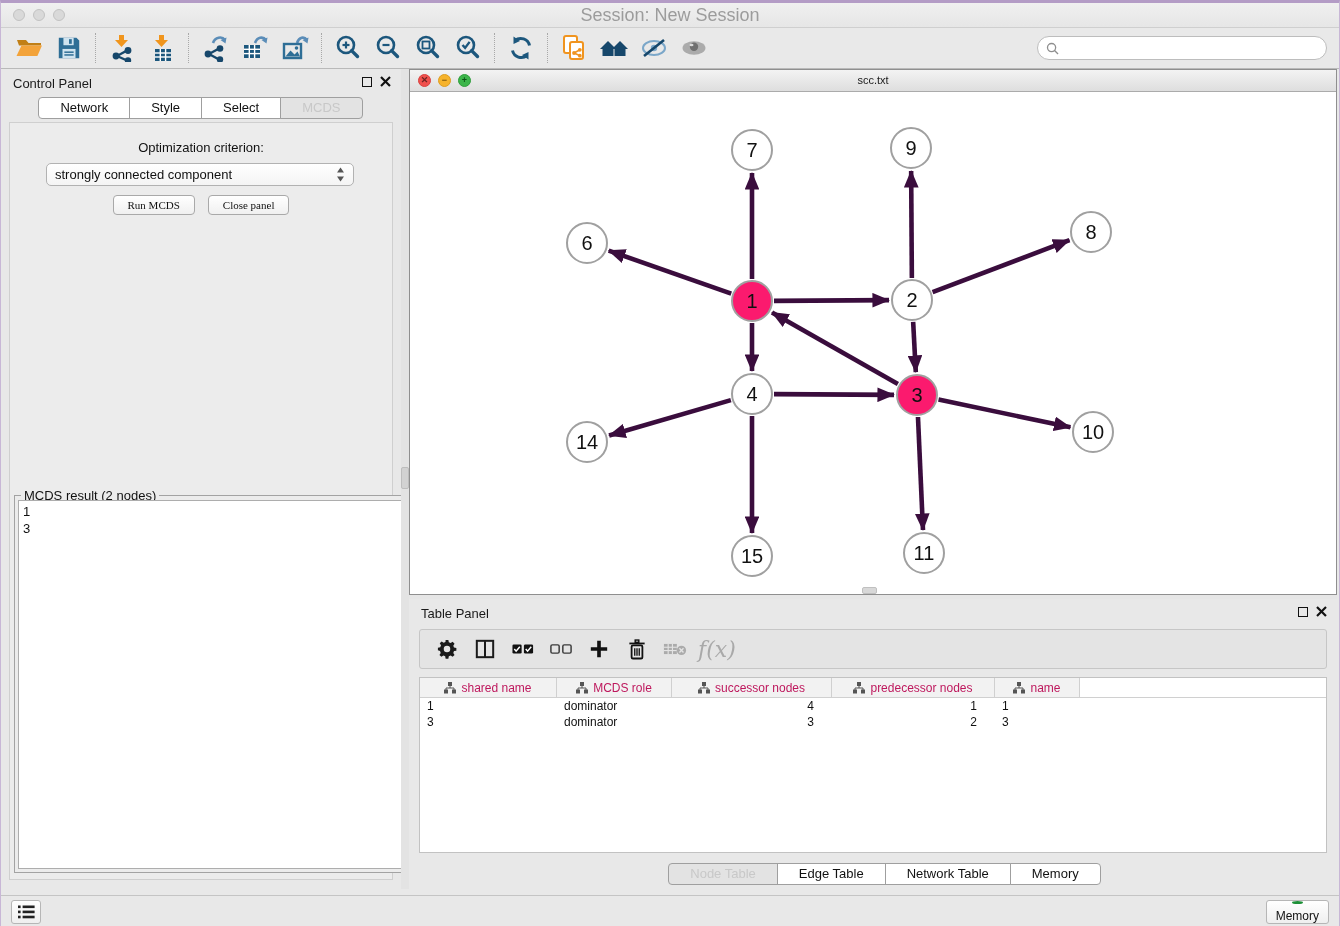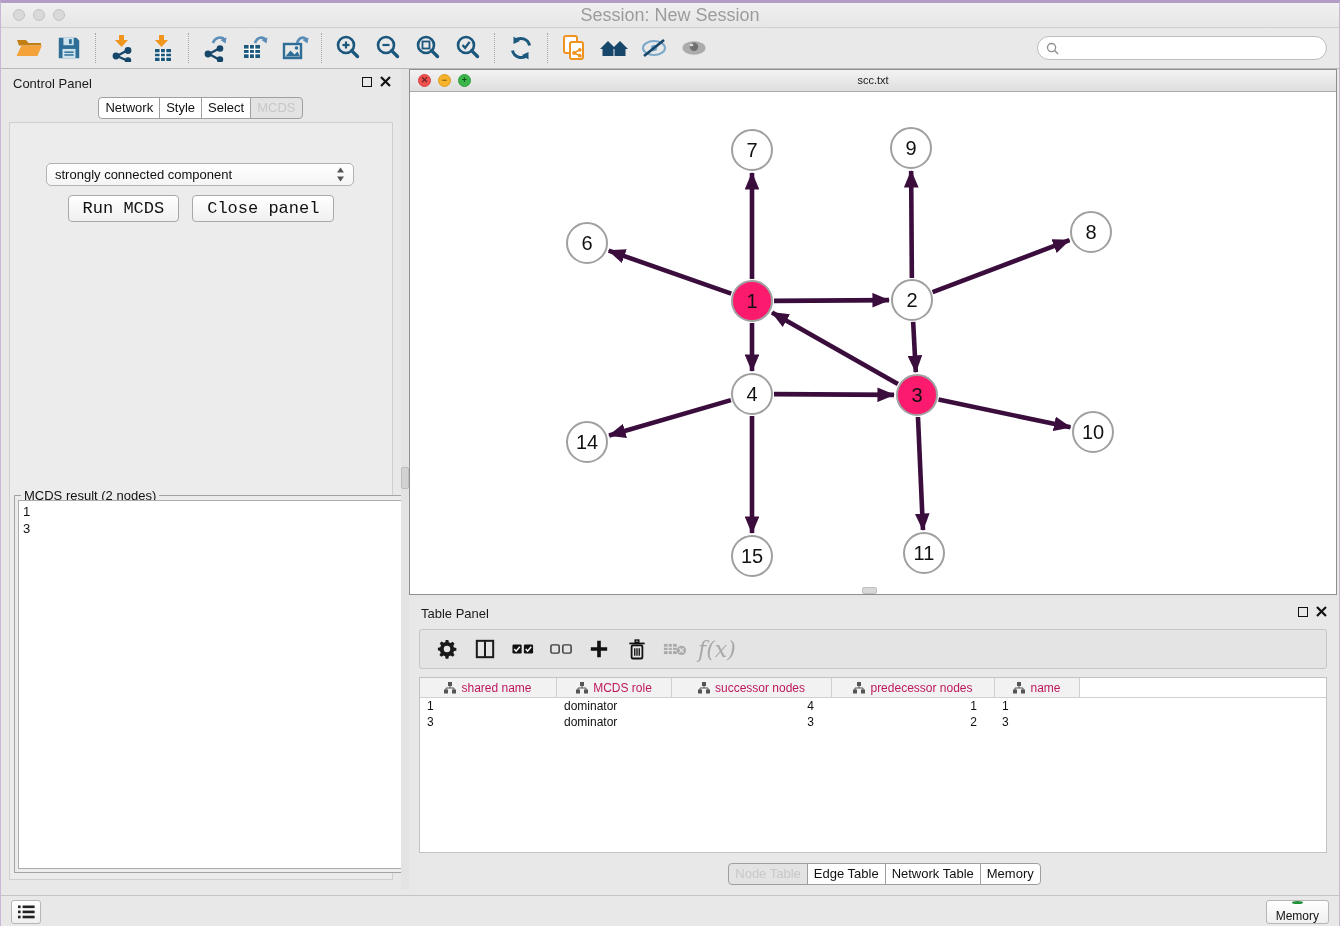--- a/index.html
+++ b/index.html
@@ -20,30 +20,30 @@
   .searchbox { position:absolute; right:12px; top:8px; width:290px; height:24px; border:1px solid #bdbdbd; border-radius:13px; background:#fff; display:flex; align-items:center; padding-left:8px; }
   .searchbox input { border:none; outline:none; flex:1; font-size:13px; background:transparent; margin-left:5px; font-family:"Liberation Sans",sans-serif; }
 
   
   .control-panel { position:absolute; left:0; top:66px; width:400px; height:820px; background:#e8e8e8; }
   .panel-titlerow { position:relative; height:28px; }
   .panel-title { position:absolute; left:12px; top:7px; font-size:13px; color:#1a1a1a; }
   .panel-btns { position:absolute; right:10px; top:7px; display:flex; gap:8px; align-items:center; }
   .float-glyph { width:10px; height:10px; border:1.6px solid #111; display:inline-block; }
   .tabstrip { display:flex; justify-content:center; }
-  .tab { border:1px solid #9f9f9f; background:#fff; padding:2px 6px; font-size:13px; color:#111; margin-left:-1px; line-height:16px; cursor:default; }
+  .tab { border:1px solid #9f9f9f; background:#fff; padding:2px 21px; font-size:13px; color:#111; margin-left:-1px; line-height:16px; cursor:default; }
   .tab:first-child { border-radius:4px 0 0 4px; }
   .tab:last-child { border-radius:0 4px 4px 0; }
   .tab.active { background:#e3e3e3; color:#c8c8c8; }
   .cp-body { position:absolute; left:8px; top:53px; width:384px; height:758px; background:#ececec; border:1px solid #cfcfcf; }
   .opt-label { text-align:center; margin-top:17px; font-size:13px; color:#111; }
   .dropdown { position:absolute; left:36px; top:40px; width:308px; height:23px; background:linear-gradient(#fff,#f4f4f4); border:1px solid #b2b2b2; border-radius:5px; display:flex; align-items:center; padding:0 8px; font-size:13px; color:#111; }
   .dropdown .dd-label { flex:1; }
   .btnrow { position:absolute; left:0; top:72px; width:100%; display:flex; justify-content:center; gap:13px; }
-  .mac-btn { background:linear-gradient(#ffffff,#f0f0f0); border:1px solid #a9a9a9; border-radius:4px; font-size:17px; color:#111; padding:3px 14px; font-family:Liberation Mono, monospace; }
+  .mac-btn { background:linear-gradient(#ffffff,#f0f0f0); border:1px solid #a9a9a9; border-radius:4px; font-size:11px; color:#111; padding:3px 14px; font-family:Liberation Serif, serif; }
   .result-fieldset { position:absolute; left:4px; top:372px; width:429px; height:378px; border:1px solid #a3a3a3; background:#ececec; }
   .result-legend { position:absolute; left:6px; top:-8px; background:#ececec; font-size:13px; padding:0 3px; color:#111; }
   .result-area { position:absolute; left:3px; top:4px; right:3px; bottom:3px; background:#fff; border:1px solid #adadad; font-size:13px; color:#111; padding:2px 4px; line-height:17px; overflow:hidden; }
   .result-scroll { position:absolute; right:0; top:0; bottom:0; width:12px; background:#f4f4f4; border-left:1px solid #d6d6d6; }
 
   
   .vsplit { position:absolute; left:400px; top:66px; width:8px; height:820px; background:#e3e3e3; }
   .vsplit-handle { position:absolute; left:0px; top:398px; width:8px; height:22px; background:#d2d2d2; border:1px solid #bdbdbd; border-radius:2px; }
   .hsplit { position:absolute; left:408px; top:592px; width:928px; height:4px; background:#e6e6e6; }
 
@@ -268,20 +268,21 @@
           </svg>
       </span>
     </div>
     <div class="tabstrip">
         <span class="tab">Network</span>
         <span class="tab">Style</span>
         <span class="tab">Select</span>
         <span class="tab active">MCDS</span>
       </div>
     <div class="cp-body">
+      <div class="opt-label">Optimization criterion:</div>
       <div class="dropdown">
         <span class="dd-label">strongly connected component</span>
         <svg width="9" height="15" viewBox="0 0 9 15">
             <path d="M4.5 0.5 L8 5.5 H1z" fill="#555"></path>
             <path d="M4.5 14.5 L1 9.5 H8z" fill="#555"></path>
           </svg>
       </div>
       <div class="btnrow">
         <button class="mac-btn">Run MCDS</button>
         <button class="mac-btn">Close panel</button>

